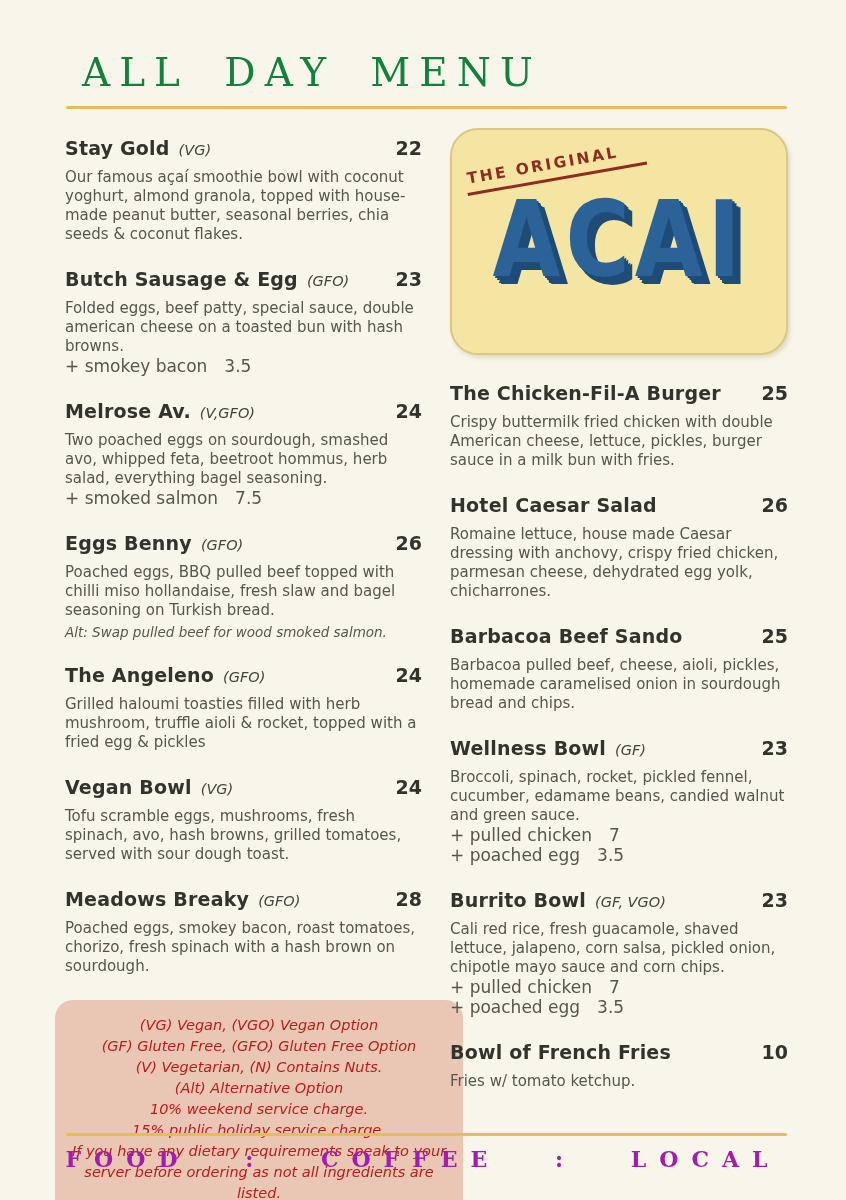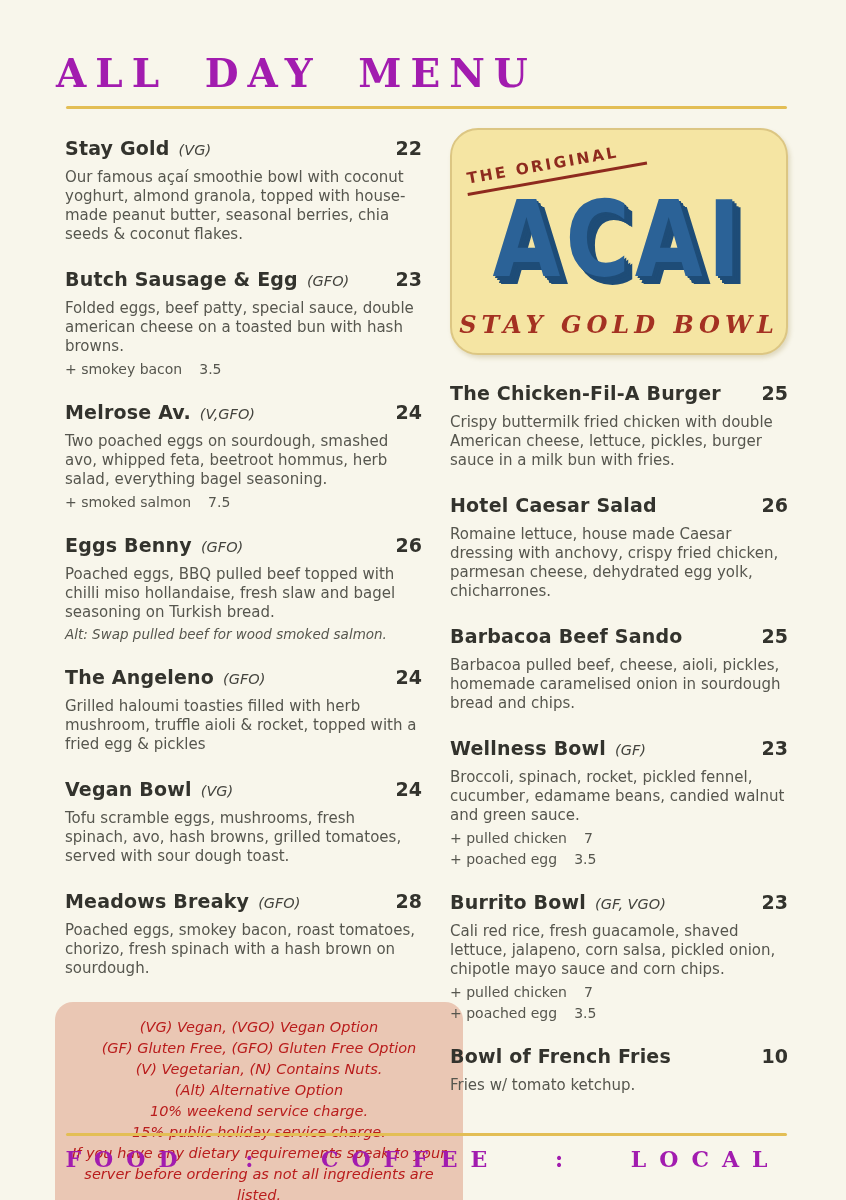--- a/index.html
+++ b/index.html
@@ -5,40 +5,40 @@
   * { margin:0; padding:0; box-sizing:border-box; }
   html,body { background:#e9e7dd; }
   body { font-family:"DejaVu Sans", sans-serif; }
   .page {
     position:relative; width:846px; height:1200px; margin:0 auto;
     background:#F8F6EB; overflow:hidden;
   }
 
   
   .menu-title {
-    position:absolute; left:56px; top:50px;
-    font-family:"DejaVu Serif", serif; font-weight:bold;
-    font-size:39px; letter-spacing:9px; word-spacing:14px; color:#a21caf;
+    position:absolute; left:82px; top:50px;
+    font-family:"DejaVu Serif", serif; font-weight:normal;
+    font-size:39px; letter-spacing:9px; word-spacing:14px; color:#15803d;
   }
   .title-rule {
     position:absolute; left:66px; right:59px; top:106px; height:3px;
     background:#E3BE55; border-radius:2px;
   }
 
   
   .col-left  { position:absolute; left:65px;  top:137px; width:357px; }
   .col-right { position:absolute; left:450px; top:128px; width:338px; }
 
   .item { margin-bottom:24px; }
   .item-head { display:flex; align-items:baseline;text-align:right; }
   .item-name { font-weight:bold; font-size:19px; color:#33332D; letter-spacing:0.2px; }
   .item-tag  { font-style:italic; font-size:14.5px; color:#44443E; margin-left:9px; white-space:nowrap; }
   .item-price{ margin-left:auto; font-weight:bold; font-size:19px; color:#33332D; }
   .item-desc { margin-top:9px; font-size:15px; line-height:19px; color:#56564E; }
-  .item-extra{ margin-top:5px; font-size:14px; color:#56564E; }
+  .item-extra{ font-size:17px; color:#56564E; }
   .extra-price { margin-left:17px; }
   .item-alt  { margin-top:4px; font-style:italic; font-size:13.5px; color:#56564E; }
 
   
   .badge {
     position:relative; width:338px; height:227px; margin-bottom:27px;
     background:#F5E5A3; border:2px solid #DCC683; border-radius:28px;
     box-shadow:2px 3px 4px rgba(150,130,60,0.25);
   }
   .badge-tagline {
@@ -168,21 +168,20 @@
       <div>If you have any dietary requirements speak to your server before ordering as not all ingredients are listed.</div>
     </div>
 
   </div>
 
   <div class="col-right">
 
     <div class="badge">
       <div class="badge-tagline">THE ORIGINAL</div>
       <div class="badge-word">ACAI</div>
-      <div class="badge-sub">STAY GOLD BOWL</div>
     </div>
 
     <div class="item">
       <div class="item-head">
         <span class="item-name">The Chicken-Fil-A Burger</span>
         <span class="item-price">25</span>
       </div>
       <div class="item-desc">Crispy buttermilk fried chicken with double American cheese, lettuce, pickles, burger sauce in a milk bun with fries.</div>
     </div>
 

